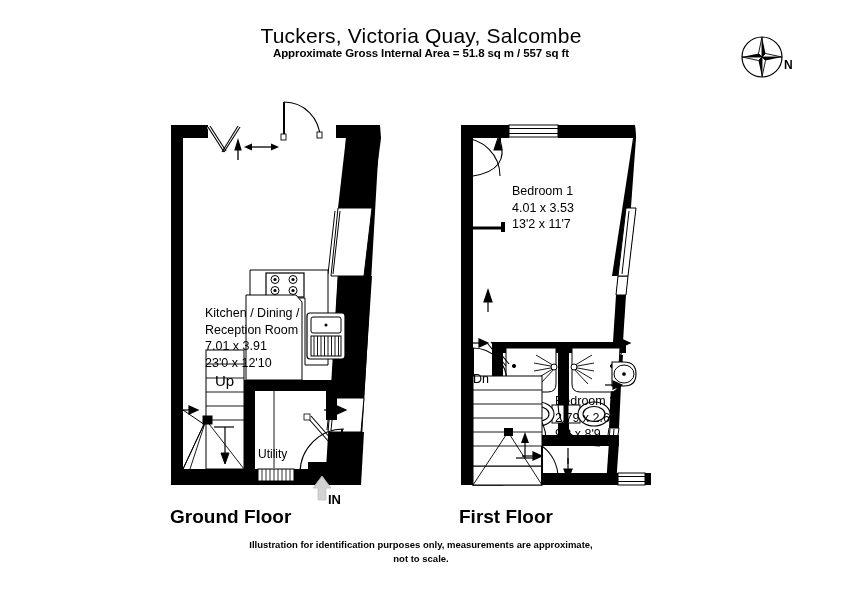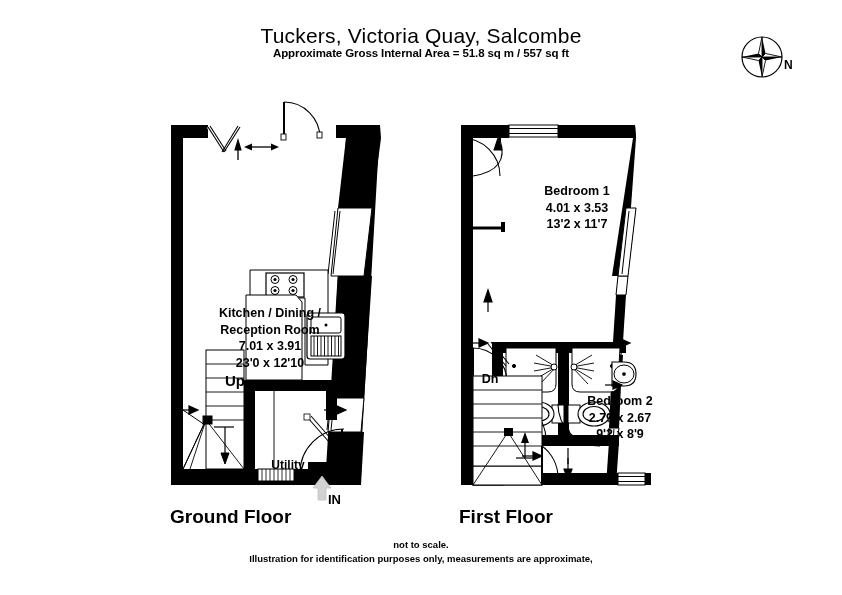--- a/index.html
+++ b/index.html
@@ -76,31 +76,30 @@
     left: 0; right: 0; top: 538px;
     text-align: center;
     font-size: 9.5px;
     font-weight: bold;
     line-height: 1.45;
   }
 
   
   .room-label {
     position: absolute;
-    text-align: center;
     font-size: 12.5px;
-    font-weight: bold;
+    font-weight: normal;
     line-height: 1.32;
     white-space: nowrap;
   }
   .room-label .rl-name { display: block; }
   .room-label .rl-dim  { display: block; }
 
   #label-kitchen  { left: 205px; top: 305px; width: 130px; }
-  #label-utility  { left: 258px; top: 458px; width: 60px; font-size: 12px; }
+  #label-utility  { left: 258px; top: 447px; width: 60px; font-size: 12px; }
   #label-up       { left: 215px; top: 371px; width: 40px; font-size: 15px; }
   #label-bedroom1 { left: 512px; top: 183px; width: 130px; }
   #label-bedroom2 { left: 555px; top: 393px; width: 130px; }
   #label-dn       { left: 473px; top: 371px; width: 34px; font-size: 12.5px; }
 
   svg { display: block; }
 </style>
 </head>
 <body>
 
@@ -641,17 +640,17 @@
   </div>
 
   <div class="room-label" id="label-dn">
     <span>Dn</span>
   </div>
 
   <div class="floor-name" id="first-floor-name">First Floor</div>
   <div class="floor-name" id="ground-floor-name">Ground Floor</div>
 
   <div id="footer-note">
+    <div>Illustration for identification purposes only, measurements are approximate,</div>
     <div>not to scale.</div>
-    <div>Illustration for identification purposes only, measurements are approximate,</div>
   </div>
 
 </div>
 
 </body></html>

